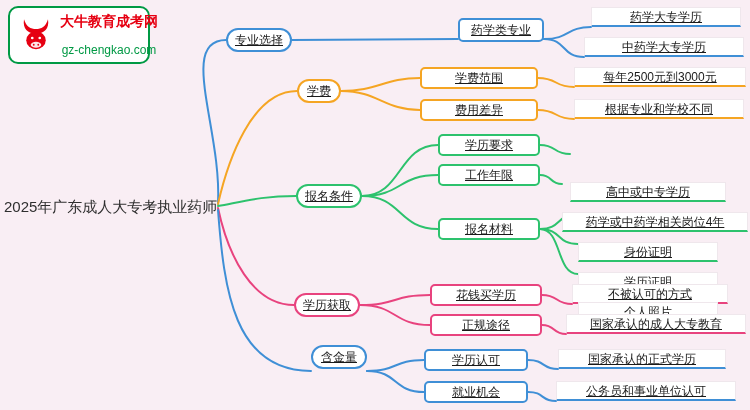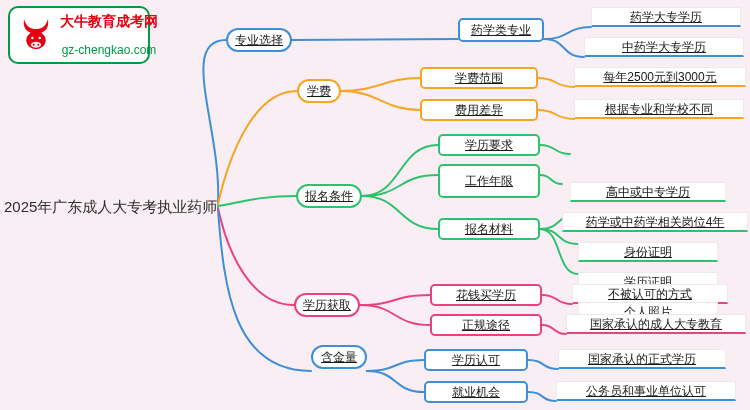--- a/index.html
+++ b/index.html
@@ -112,21 +112,21 @@
   <div class="node box b-blue" style="left:226px;top:28px;width:66px;height:24px">专业选择</div>
   <div class="node box b-orange" style="left:297px;top:79px;width:44px;height:24px">学费</div>
   <div class="node box b-green" style="left:296px;top:184px;width:66px;height:24px">报名条件</div>
   <div class="node box b-pink" style="left:294px;top:293px;width:66px;height:24px">学历获取</div>
   <div class="node box b-blue" style="left:311px;top:345px;width:56px;height:24px">含金量</div>
 
   <div class="node box r2 b-blue" style="left:458px;top:18px;width:86px;height:24px">药学类专业</div>
   <div class="node box r2 b-orange" style="left:420px;top:67px;width:118px;height:22px">学费范围</div>
   <div class="node box r2 b-orange" style="left:420px;top:99px;width:118px;height:22px">费用差异</div>
   <div class="node box r2 b-green" style="left:438px;top:134px;width:102px;height:22px">学历要求</div>
-  <div class="node box r2 b-green" style="left:438px;top:164px;width:102px;height:34px">工作年限</div>
+  <div class="node box r2 b-green" style="left:438px;top:164px;width:102px;height:22px">工作年限</div>
   <div class="node box r2 b-pink" style="left:430px;top:284px;width:112px;height:22px">花钱买学历</div>
   <div class="node box r2 b-green" style="left:438px;top:218px;width:102px;height:22px">报名材料</div>
   <div class="node box r2 b-pink" style="left:430px;top:314px;width:112px;height:22px">正规途径</div>
   <div class="node box r2 b-blue" style="left:424px;top:349px;width:104px;height:22px">学历认可</div>
   <div class="node box r2 b-blue" style="left:424px;top:381px;width:104px;height:22px">就业机会</div>
 
   <div class="node leaf b-blue" style="left:591px;top:7px;width:150px;height:20px">药学大专学历</div>
   <div class="node leaf b-blue" style="left:584px;top:37px;width:160px;height:20px">中药学大专学历</div>
   <div class="node leaf b-orange" style="left:574px;top:67px;width:172px;height:20px">每年2500元到3000元</div>
   <div class="node leaf b-orange" style="left:574px;top:99px;width:170px;height:20px">根据专业和学校不同</div>

